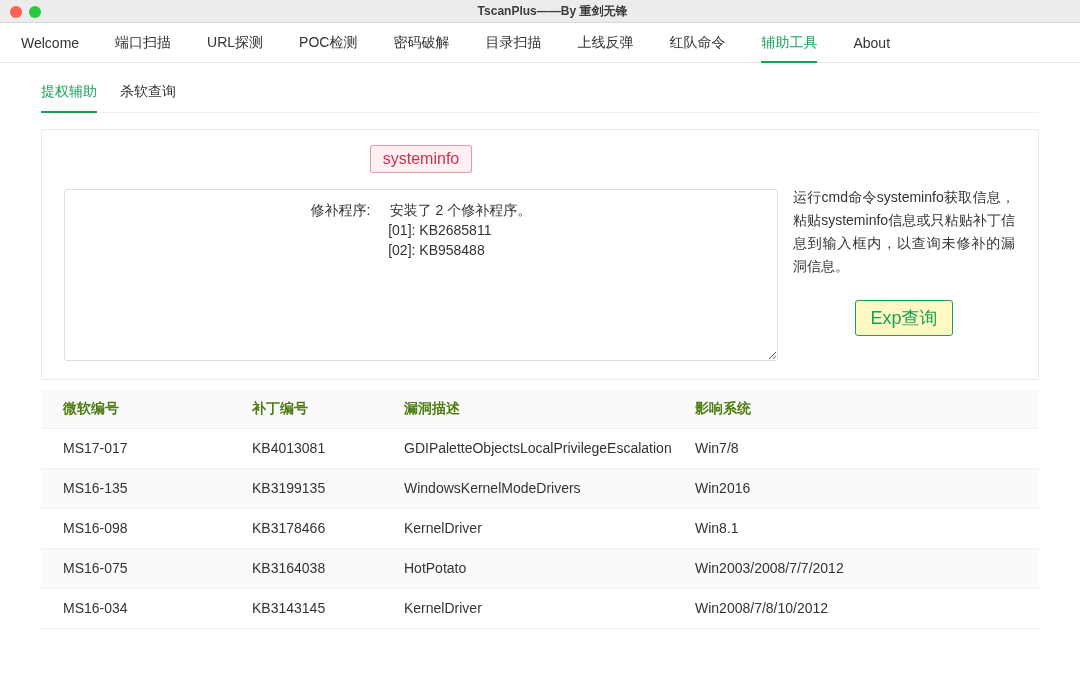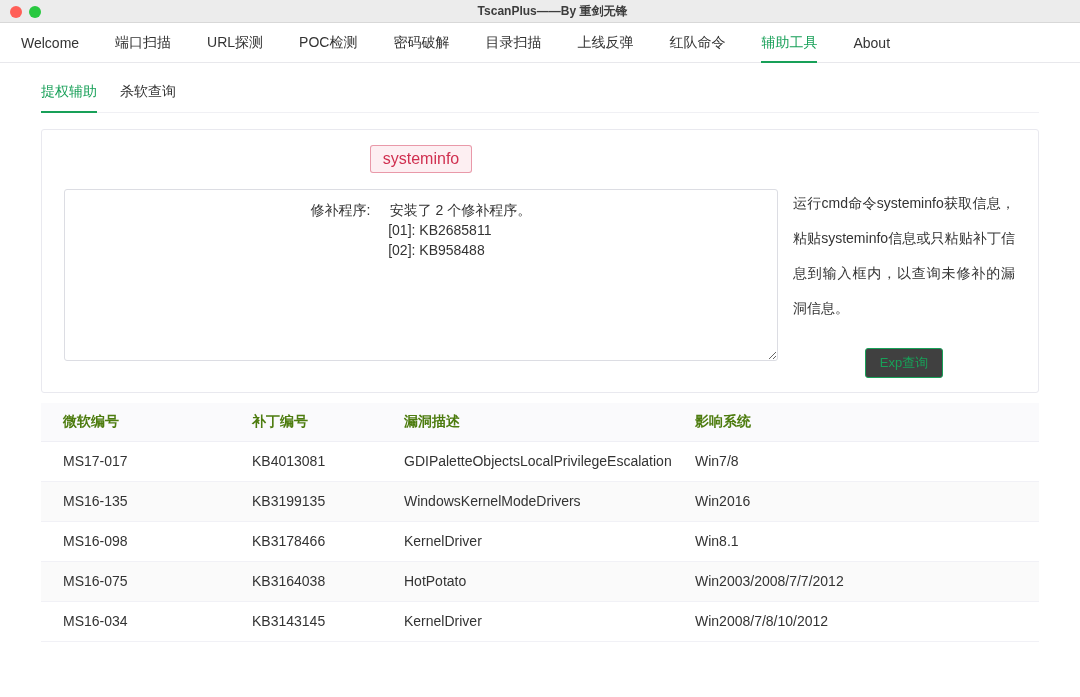--- a/index.html
+++ b/index.html
@@ -42,24 +42,24 @@
            padding:15px 22px 14px; display:flex; gap:15px; }
   .panel-left { width:714px; }
   .tag-row { text-align:center; margin-bottom:16px; }
   .tag { display:inline-block; font-size:16px; color:var(--tag-red); background:var(--tag-bg);
          border:1px solid rgba(208,48,80,0.45); border-radius:3px; padding:4px 12px; cursor:pointer; }
   textarea.sysinfo { width:714px; height:172px; border:1px solid #dcdde3; border-radius:3px;
                      padding:10px 12px; font-family:"Liberation Sans","DejaVu Sans",sans-serif;
                      font-size:14px; line-height:20px; color:#333; resize:both;
                      white-space:pre; overflow:auto; outline:none; }
   .panel-right { flex:1; padding-top:41px; }
-  .help-text { font-size:14px; line-height:35px; color:#333; text-align:justify; width:222px; }
+  .help-text { font-size:14px; line-height:23px; color:#333; text-align:justify; width:222px; }
   .btn-row { text-align:center; margin-top:22px; width:222px; }
-  .exp-btn { display:inline-block; background:#404040; border:1px solid var(--accent-green);
-             color:var(--accent-green); font-size:13px; padding:5px 14px; border-radius:3px;
+  .exp-btn { display:inline-block; background:#fef9c3; border:1px solid var(--accent-green);
+             color:var(--accent-green); font-size:18px; padding:5px 14px; border-radius:3px;
              cursor:pointer; font-family:inherit; }
 
   
   table.vuln { margin:10px 41px 0; width:998px; border-collapse:collapse; font-size:14px; table-layout:fixed; }
   table.vuln th { background:#fafafc; font-weight:bold; color:#4d7c0f; text-align:left;
                   height:38px; padding:0 10px 0 22px; border-bottom:1px solid #efeff5;
                   overflow:hidden; white-space:nowrap; }
   table.vuln td { height:40px; padding:0 10px 0 22px; color:#333;
                   border-bottom:1px solid #f1f1f6; overflow:hidden; white-space:nowrap; }
   table.vuln tbody tr:nth-child(even) { background:#fafafa; }

